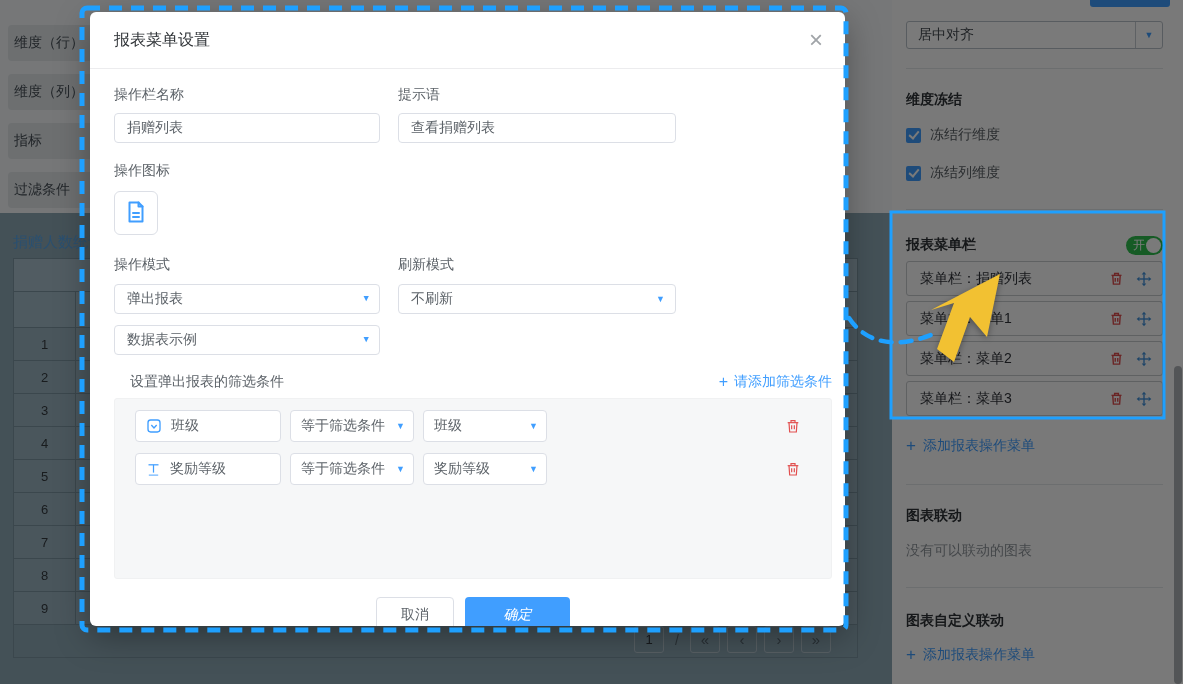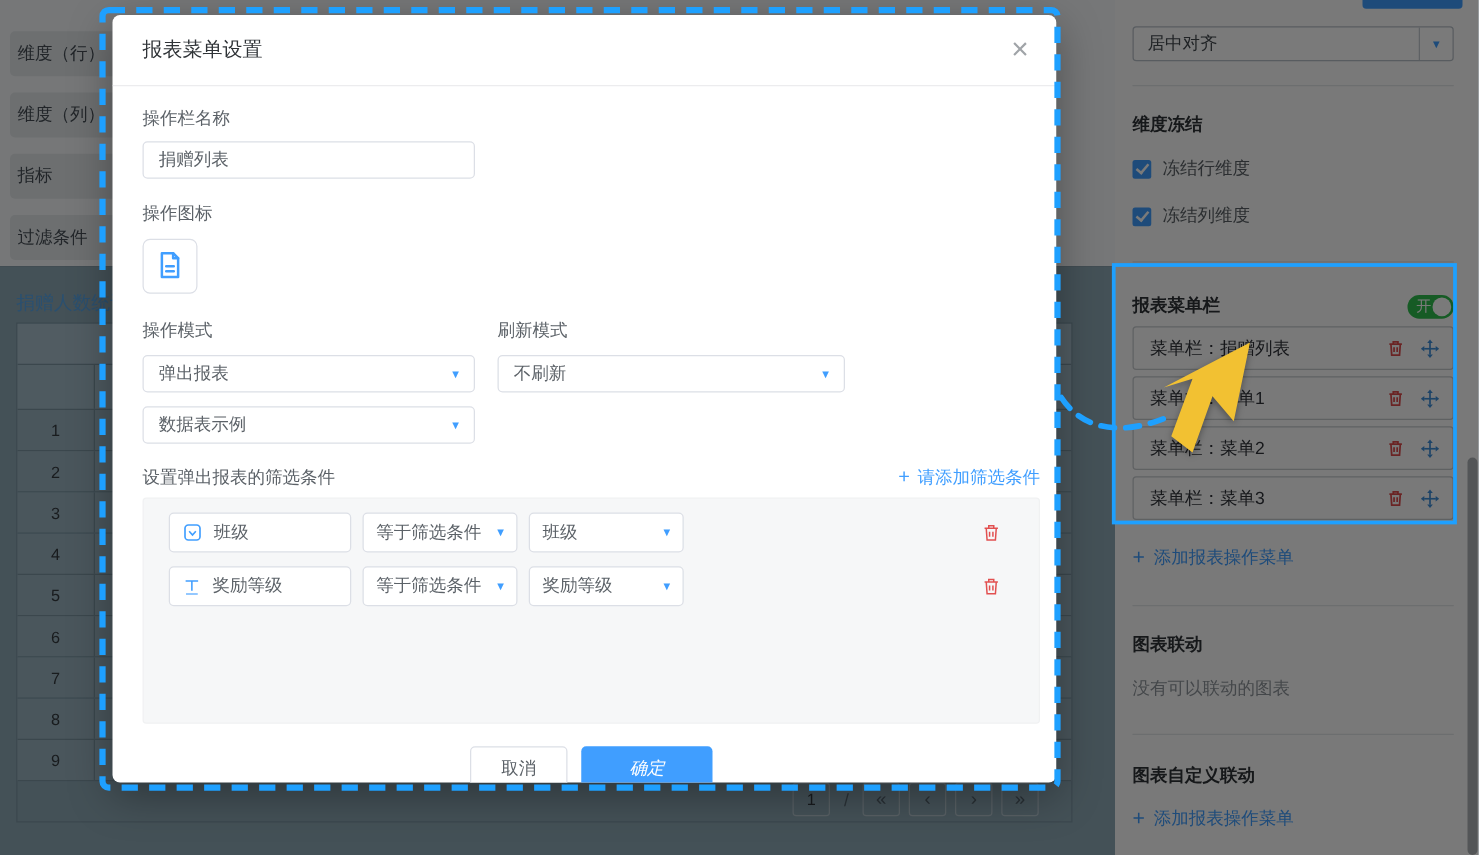--- a/index.html
+++ b/index.html
@@ -65,32 +65,32 @@
 
   
   .modal { position:absolute; left:90px; top:12px; width:755px; height:614px; background:#fff;
            border-radius:6px; z-index:20; box-shadow:0 10px 34px rgba(0,0,0,.35); overflow:hidden; }
   .m-header { height:57px; display:flex; align-items:center; justify-content:space-between;
               padding:0 22px 0 24px; border-bottom:1px solid #ececee; }
   .m-title { font-size:16px; color:#2f3337; }
   .m-close { font-size:24px; color:#a0a4a8; line-height:20px; }
   .m-body { padding:0 13px 0 24px; }
   .form-row { display:flex; }
-  .col1 { width:266px; margin-right:18px; }
+  .col1 { width:266px; margin-right:18px;font-family:Liberation Mono, monospace; }
   .col2 { width:278px; }
   .f-label { margin-top:17px; color:#5c6268; }
   .f-label.mt { margin-top:21px; }
   .t-input { margin-top:9px; height:30px; width:100%; border:1px solid #dcdfe6; border-radius:4px;
              padding:0 12px; font-size:14px; color:#5c6268; font-family:inherit; background:#fff; }
   .icon-btn { margin-top:11px; width:44px; height:44px; border:1px solid #dcdfe6; border-radius:6px;
               display:flex; align-items:center; justify-content:center; color:#409eff; }
   .sel { margin-top:10px; height:30px; border:1px solid #dcdfe6; border-radius:4px; background:#fff;
          display:flex; align-items:center; justify-content:space-between; padding:0 10px 0 12px; color:#5c6268; }
   .sel.mt11 { margin-top:11px; }
-  .sec-row { display:flex; align-items:flex-start; justify-content:space-between; margin-top:18px; }
+  .sec-row { display:flex; align-items:flex-start; justify-content:space-between; margin-top:18px;margin-left:16px; }
   .sec-title { color:#5c6268; }
   .link { color:#409eff; display:flex; align-items:center; }
   .link .plus { font-size:16px; margin-right:6px; }
   .filter-box { margin-top:7px; height:181px; background:#f6f7f8; border:1px solid #f0f1f2;
                 border-radius:3px; padding:11px 0 0 20px; }
   .filter-row { display:flex; align-items:center; margin-bottom:11px; }
   .ffield { width:146px; height:32px; background:#fff; border:1px solid #dcdfe6; border-radius:4px;
             display:flex; align-items:center; padding-left:10px; color:#5c6268; }
   .ffield .ticon { display:flex; margin-right:9px; color:#409eff; }
   .fsel { width:124px; height:32px; background:#fff; border:1px solid #dcdfe6; border-radius:4px;
@@ -306,20 +306,24 @@
     <div class="m-header">
       <span class="m-title">报表菜单设置</span>
       <span class="m-close">×</span>
     </div>
     <div class="m-body">
       <div class="form-row">
         <div class="col1">
           <div class="f-label">操作栏名称</div>
           <input class="t-input" value="捐赠列表" style="">
         </div>
+        <div class="col2">
+          <div class="f-label">提示语</div>
+          <input class="t-input" value="查看捐赠列表" style="">
+        </div>
       </div>
       <div class="f-label" style="margin-top:19px">操作图标</div>
       <div class="icon-btn">
         <span><svg width="24" height="24" viewBox="0 0 24 24" fill="none" stroke="currentColor" stroke-width="2" stroke-linejoin="round" stroke-linecap="round">
               <path d="M5.5 2.5h9l4 4v15h-13z"></path>
               <path d="M14.5 2.5v4h4"></path>
               <path d="M9 13h6"></path>
               <path d="M9 17h6"></path>
             </svg></span>
       </div>

